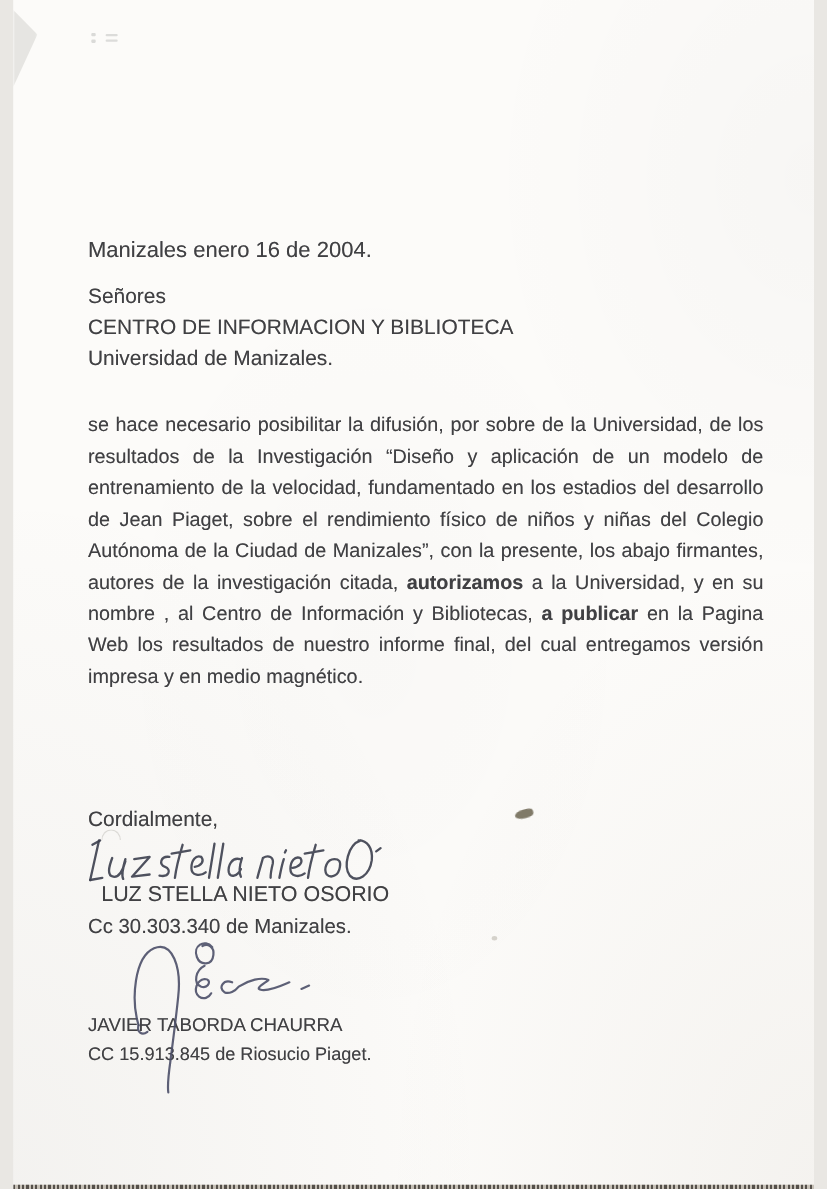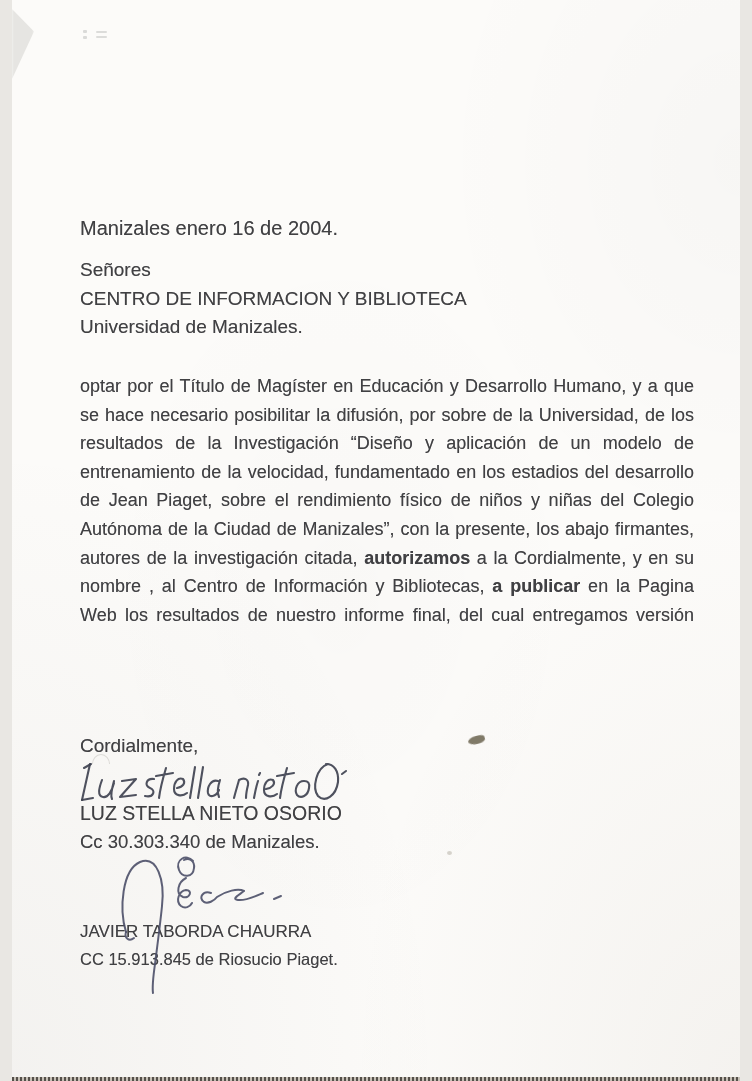--- a/index.html
+++ b/index.html
@@ -25,21 +25,21 @@
   .body-par .line{
     white-space:nowrap;
     text-align:justify;
     text-align-last:justify;
     text-justify:inter-word;
     height:28.6px;
   }
   .body-par .line.last{text-align-last:left;}
   .body-par .b{font-weight:bold;}
   .closing{left:68px;top:716px;font-size:19px;}
-  .sig-name-1{left:68px;top:802px;font-size:19.5px;white-space:nowrap;}
+  .sig-name-1{left:80px;top:802px;font-size:19.5px;white-space:nowrap;}
   .sig-cc-1{left:68px;top:831px;font-size:18.5px;white-space:nowrap;text-align:right;}
   .sig-name-2{left:68px;top:922px;font-size:17px;white-space:nowrap;}
   .sig-cc-2{left:68px;top:950px;font-size:16.5px;white-space:nowrap;}
   .sig-svg{position:absolute;z-index:3;pointer-events:none;}
   .sig-svg path{fill:none;stroke-linecap:round;stroke-linejoin:round;}
   .sig1{left:64px;top:760px;}
   .sig1 path{stroke:#3f4250;stroke-width:2.1;opacity:0.92;}
   .sig2{left:104px;top:854px;}
   .sig2 path{stroke:#4b4f68;stroke-width:2;opacity:0.9;}
   
@@ -73,29 +73,29 @@
 
   <p class="txt date">Manizales enero 16 de 2004.</p>
 
   <div class="txt recipient">
     <div>Señores</div>
     <div>CENTRO DE INFORMACION Y BIBLIOTECA</div>
     <div>Universidad de Manizales.</div>
   </div>
 
   <div class="txt body-par">
-      <div class="line"><span>optar por el Título de Magíster en Educación y Desarrollo Humano, y a que</span></div>
       <div class="line"><span>se hace necesario posibilitar la difusión, por sobre de la Universidad, de los</span></div>
       <div class="line"><span>resultados de la Investigación “Diseño y aplicación de un modelo de</span></div>
       <div class="line"><span>entrenamiento de la velocidad, fundamentado en los estadios del desarrollo</span></div>
       <div class="line"><span>de Jean Piaget, sobre el rendimiento físico de niños y niñas del Colegio</span></div>
       <div class="line"><span>Autónoma de la Ciudad de Manizales”, con la presente, los abajo firmantes,</span></div>
-      <div class="line"><span>autores de la investigación citada, </span><span class="b">autorizamos</span><span> a la Cordialmente, y en su</span></div>
+      <div class="line"><span>autores de la investigación citada, </span><span class="b">autorizamos</span><span> a la Universidad, y en su</span></div>
       <div class="line"><span>nombre , al Centro de Información y Bibliotecas, </span><span class="b">a publicar</span><span> en la Pagina</span></div>
       <div class="line"><span>Web los resultados de nuestro informe final, del cual entregamos versión</span></div>
+      <div class="line last"><span>impresa y en medio magnético.</span></div>
     </div>
 
   <p class="txt closing">Cordialmente,</p>
 
   <div class="txt sig-name-1">LUZ STELLA NIETO OSORIO</div>
   <div class="txt sig-cc-1">Cc 30.303.340 de Manizales.</div>
 
   <div class="txt sig-name-2">JAVIER TABORDA CHAURRA</div>
   <div class="txt sig-cc-2">CC 15.913.845 de Riosucio Piaget.</div>
 

